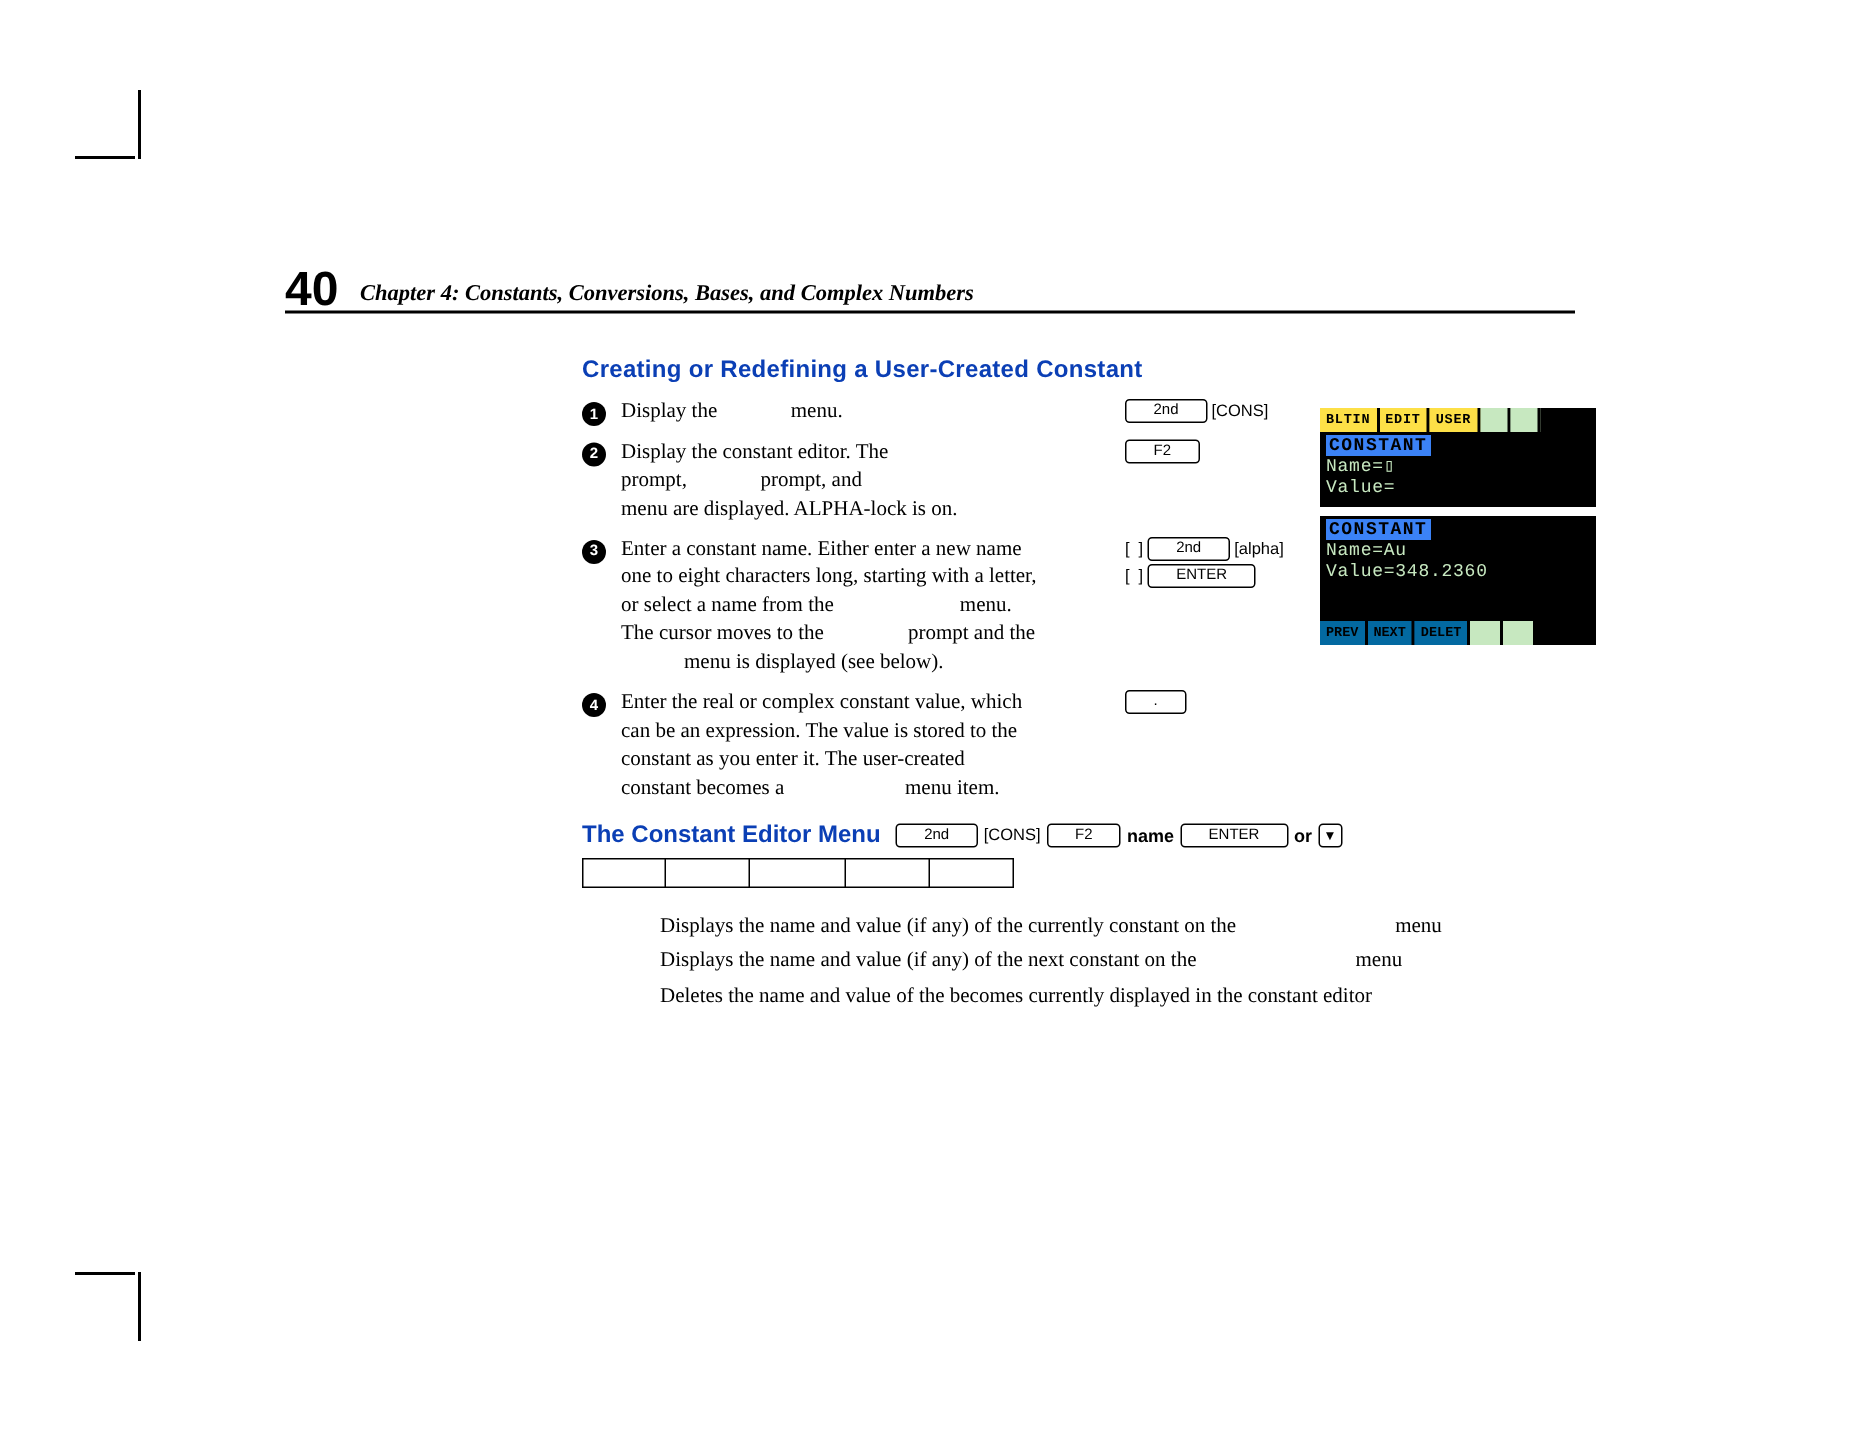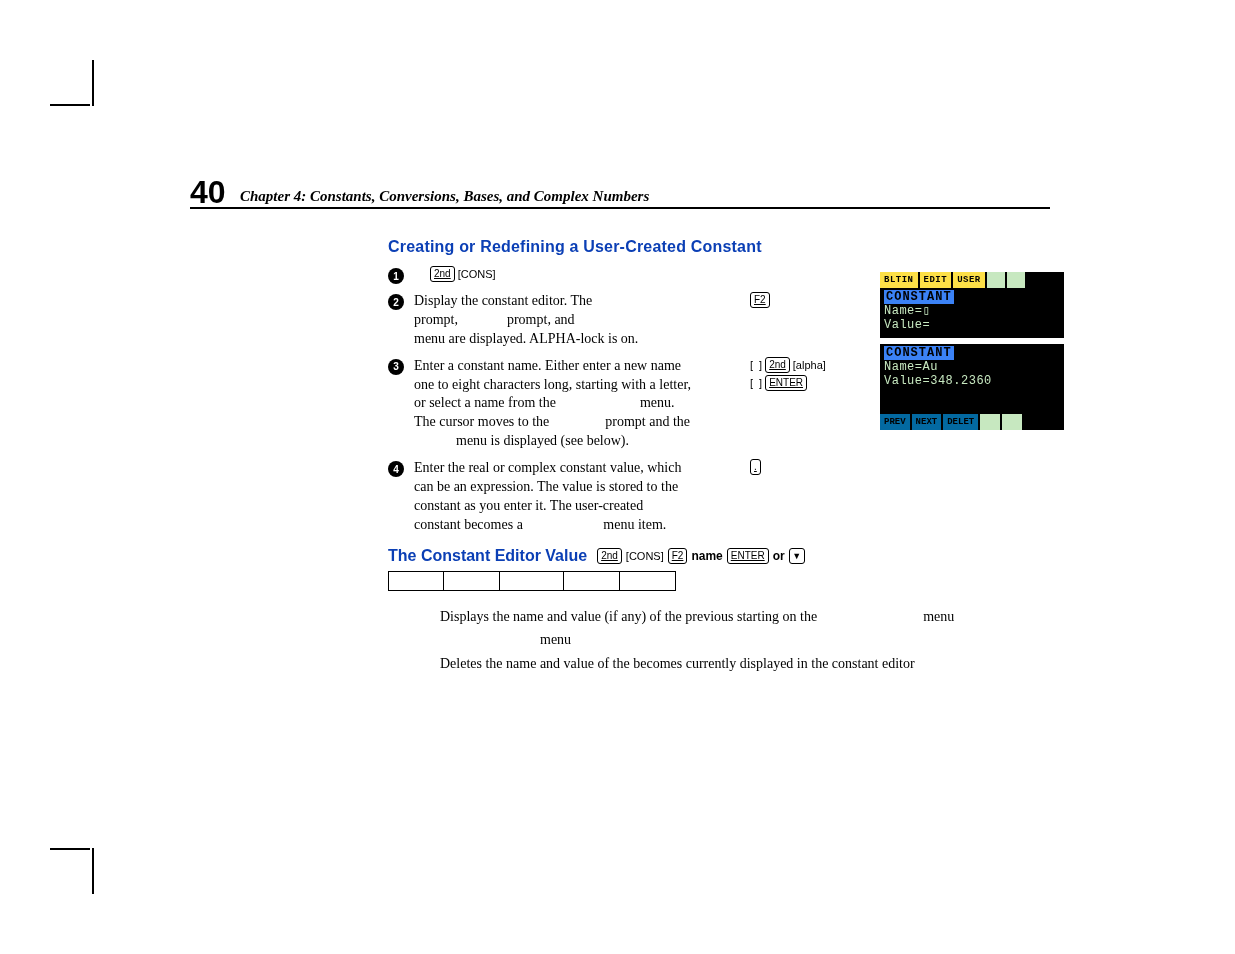--- a/index.html
+++ b/index.html
@@ -108,26 +108,25 @@
     gap: 2px;
   }
   .keyline {
     display: flex;
     gap: 3px;
     align-items: center;
   }
   .keybox {
     border: 1px solid #000;
     border-radius: 3px;
-    padding: 0 3px;
+    padding: 0 18px;
     font-family: Arial, sans-serif;
     font-size: 10px;
     line-height: 14px;
     display: inline-block;
-    text-decoration: underline;
   }
   .keybracket {
     font-family: Arial, sans-serif;
     font-size: 11px;
   }
 
   .shots {
     position: absolute;
     right: -10px;
     top: 6px;
@@ -276,20 +275,21 @@
 
     <div class="body">
       <div class="section-head">Creating or Redefining a User-Created Constant</div>
 
       <div style="position:relative;">
 
         <div class="steps">
 
           <div class="step">
             <div class="bullet">1</div>
+            <div class="step-text" style="white-space:pre-wrap;">Display the              menu.</div>
             <div class="step-keys">
               <div class="keyline">
                 <span class="keybox">2nd</span>
                 <span class="keybracket">[CONS]</span>
               </div>
             </div>
           </div>
 
           <div class="step">
             <div class="bullet">2</div>
@@ -371,21 +371,21 @@
               <div class="tab">DELET</div>
               <div class="blanktab"></div>
               <div class="blanktab"></div>
             </div>
           </div>
         </div>
 
       </div>
 
       <div class="second-head">
-        <span class="t">The Constant Editor Value</span>
+        <span class="t">The Constant Editor Menu</span>
         <span class="keys">
           <span class="keybox">2nd</span>
           <span class="keybracket">[CONS]</span>
           <span class="keybox">F2</span>
           <span class="bold-name">name</span>
           <span class="keybox">ENTER</span>
           <span class="or">or</span>
           <span class="downkey">▼</span>
         </span>
       </div>
@@ -393,24 +393,25 @@
       <div class="menu-boxes">
         <div class="box"></div>
         <div class="box"></div>
         <div class="box"></div>
         <div class="box"></div>
         <div class="box"></div>
       </div>
 
       <div class="desc-block">
         <div class="desc-row">
-          <span>Displays the name and value (if any) of the previous starting on the</span>
+          <span>Displays the name and value (if any) of the currently constant on the</span>
           <span class="desc-end" style="margin-left:100px;">menu</span>
         </div>
         <div class="desc-row">
+          <span>Displays the name and value (if any) of the next constant on the</span>
           <span class="desc-end" style="margin-left:100px;">menu</span>
         </div>
         <div class="desc-row">
           <span>Deletes the name and value of the becomes currently displayed in the constant editor</span>
         </div>
       </div>
 
     </div>
   </div>
 </div>

